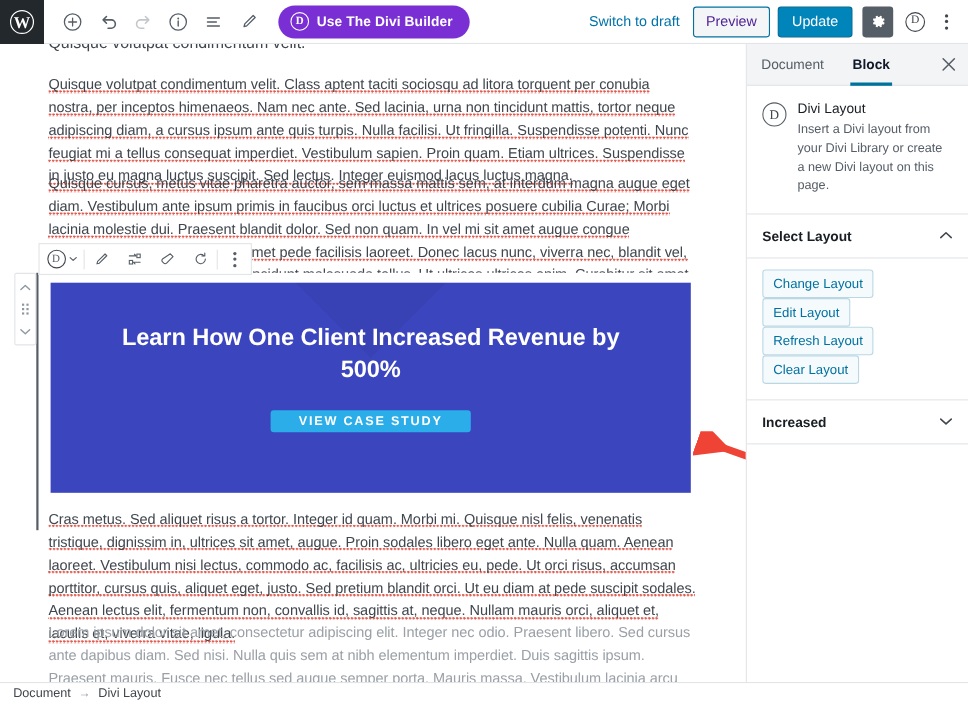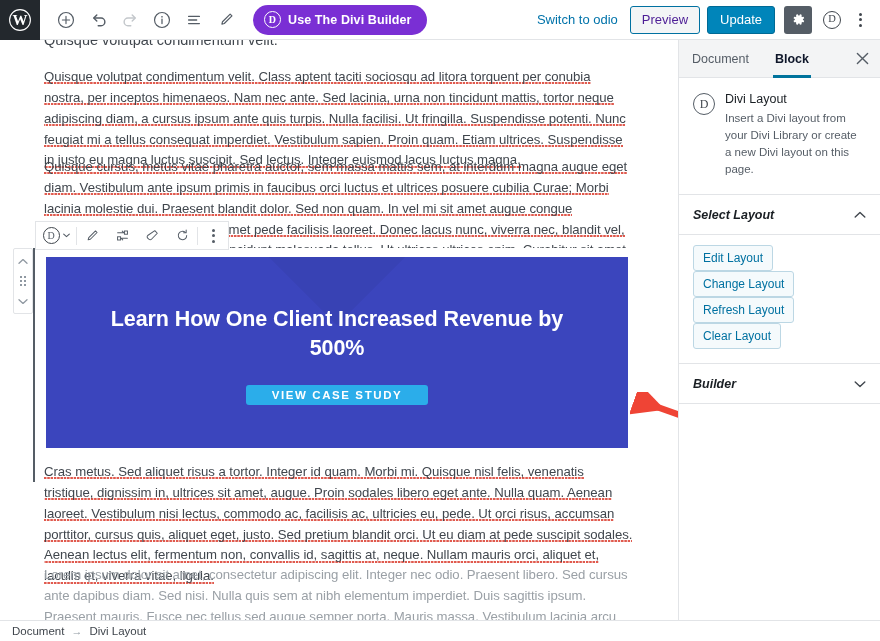--- a/index.html
+++ b/index.html
@@ -113,21 +113,21 @@
     width: 22px; height: 22px; border: 1.5px solid #555d66; border-radius: 50%;
     display: flex; align-items: center; justify-content: center;
     font-size: 12px; font-family: "Liberation Serif", serif; color: #40464d;
     flex: 0 0 22px; margin-top: 1px;
   }
   #block-card .btitle { font-size: 12.5px; color: #191e23; margin-bottom: 4px; }
   #block-card .bdesc { font-size: 11.5px; color: #555d66; line-height: 1.48; }
   .panel-head {
     height: 40px; display: flex; align-items: center; padding: 0 14px;
     border-bottom: 1px solid #e2e4e7;
-    font-size: 12.5px; font-weight: bold; color: #191e23; font-style: italic;
+    font-size: 12.5px; font-weight: bold; color: #191e23;
   }
   .panel-head .chev { margin-left: auto; color: #40464d; font-size: 11px; }
   .panel-body { padding: 10px 14px 14px 14px; border-bottom: 1px solid #e2e4e7; }
   .layout-btn {
     display: block; width: auto; margin-bottom: 9px;
     border: 1px solid #bcd7e4; background: #f5fafc; color: #0071a1;
     font-size: 12px; border-radius: 3px; padding: 5px 9px 5px 9px;
   }
   .layout-btn:last-child { margin-bottom: 0; }
   .layout-btn-row { display: flex; }
@@ -169,21 +169,21 @@
     position: absolute; left: 11px; top: 9px; width: 582px; height: 191px;
     background: #3b45bd; overflow: hidden;
     display: flex; flex-direction: column; align-items: center;
   }
   #block-inner .chev-deco {
     position: absolute; top: -62px; left: 50%; transform: translateX(-50%) rotate(45deg);
     width: 108px; height: 108px; background: rgba(0,0,0,0.045);
   }
   #banner-title {
     position: relative; z-index: 2;
-    margin-top: 48px; width: 470px; text-align: center;
+    margin-top: 36px; width: 470px; text-align: center;
     color: #ffffff; font-size: 21.5px; font-weight: bold; line-height: 1.34;
     letter-spacing: -0.1px;
   }
   #banner-btn {
     position: relative; z-index: 2;
     margin-top: 22px; background: #2badea; color: #ffffff;
     font-size: 11.5px; font-weight: bold; letter-spacing: 1.6px;
     padding: 4px 26px; border-radius: 3px;
   }
   #block-toolbar {
@@ -274,21 +274,21 @@
         </svg>
     </div>
   </div>
 
   <div class="divi-builder-btn">
     <span class="dcircle">D</span>
     <span>Use The Divi Builder</span>
   </div>
 
   <div class="tb-right">
-    <a id="switch-draft" href="#">Switch to odio</a>
+    <a id="switch-draft" href="#">Switch to draft</a>
     <div id="preview-btn">Preview</div>
     <div id="update-btn">Update</div>
     <div id="settings-gear">
       <svg width="15" height="15" viewBox="0 0 20 20" fill="currentColor">
         <path d="M10 6.6a3.4 3.4 0 1 0 0 6.8 3.4 3.4 0 0 0 0-6.8zm0 5a1.6 1.6 0 1 1 0-3.2 1.6 1.6 0 0 1 0 3.2z"></path>
         <path d="M17.2 11.3l-1.3-.5a6 6 0 0 0 0-1.6l1.3-.5a.5.5 0 0 0 .3-.6l-.6-1.6a.5.5 0 0 0-.6-.3l-1.3.5a6 6 0 0 0-1.2-1.2l.5-1.3a.5.5 0 0 0-.3-.6L12.4 3a.5.5 0 0 0-.6.3l-.5 1.3a6 6 0 0 0-1.6 0L9.2 3.3A.5.5 0 0 0 8.6 3L7 3.6a.5.5 0 0 0-.3.6l.5 1.3a6 6 0 0 0-1.2 1.2l-1.3-.5a.5.5 0 0 0-.6.3l-.6 1.6a.5.5 0 0 0 .3.6l1.3.5a6 6 0 0 0 0 1.6l-1.3.5a.5.5 0 0 0-.3.6l.6 1.6a.5.5 0 0 0 .6.3l1.3-.5a6 6 0 0 0 1.2 1.2l-.5 1.3a.5.5 0 0 0 .3.6l1.6.6a.5.5 0 0 0 .6-.3l.5-1.3a6 6 0 0 0 1.6 0l.5 1.3a.5.5 0 0 0 .6.3l1.6-.6a.5.5 0 0 0 .3-.6l-.5-1.3a6 6 0 0 0 1.2-1.2l1.3.5a.5.5 0 0 0 .6-.3l.6-1.6a.5.5 0 0 0-.3-.6z"></path>
       </svg>
     </div>
     <div id="divi-toggle">
       <span class="dcircle2">D</span>
@@ -434,35 +434,35 @@
     <span>Select Layout</span>
     <span class="chev">
       <svg width="12" height="8" viewBox="0 0 12 8">
           <path d="M1.2 6 6 1.6 10.8 6" fill="none" stroke="currentColor" stroke-width="1.4" stroke-linecap="round" stroke-linejoin="round"></path>
         </svg>
     </span>
   </div>
 
   <div class="panel-body">
     <div class="layout-btn-row">
+        <div class="layout-btn">Change Layout</div>
+      </div>
+    <div class="layout-btn-row">
         <div class="layout-btn">Edit Layout</div>
-      </div>
-    <div class="layout-btn-row">
-        <div class="layout-btn">Change Layout</div>
       </div>
     <div class="layout-btn-row">
         <div class="layout-btn">Refresh Layout</div>
       </div>
     <div class="layout-btn-row">
         <div class="layout-btn">Clear Layout</div>
       </div>
   </div>
 
   <div class="panel-head">
-    <span>Builder</span>
+    <span>Increased</span>
     <span class="chev">
       <svg width="12" height="8" viewBox="0 0 12 8">
           <path d="M1.2 2 6 6.4 10.8 2" fill="none" stroke="currentColor" stroke-width="1.4" stroke-linecap="round" stroke-linejoin="round"></path>
         </svg>
     </span>
   </div>
 </div>
 
 <div id="breadcrumb">
   <span>Document</span>

